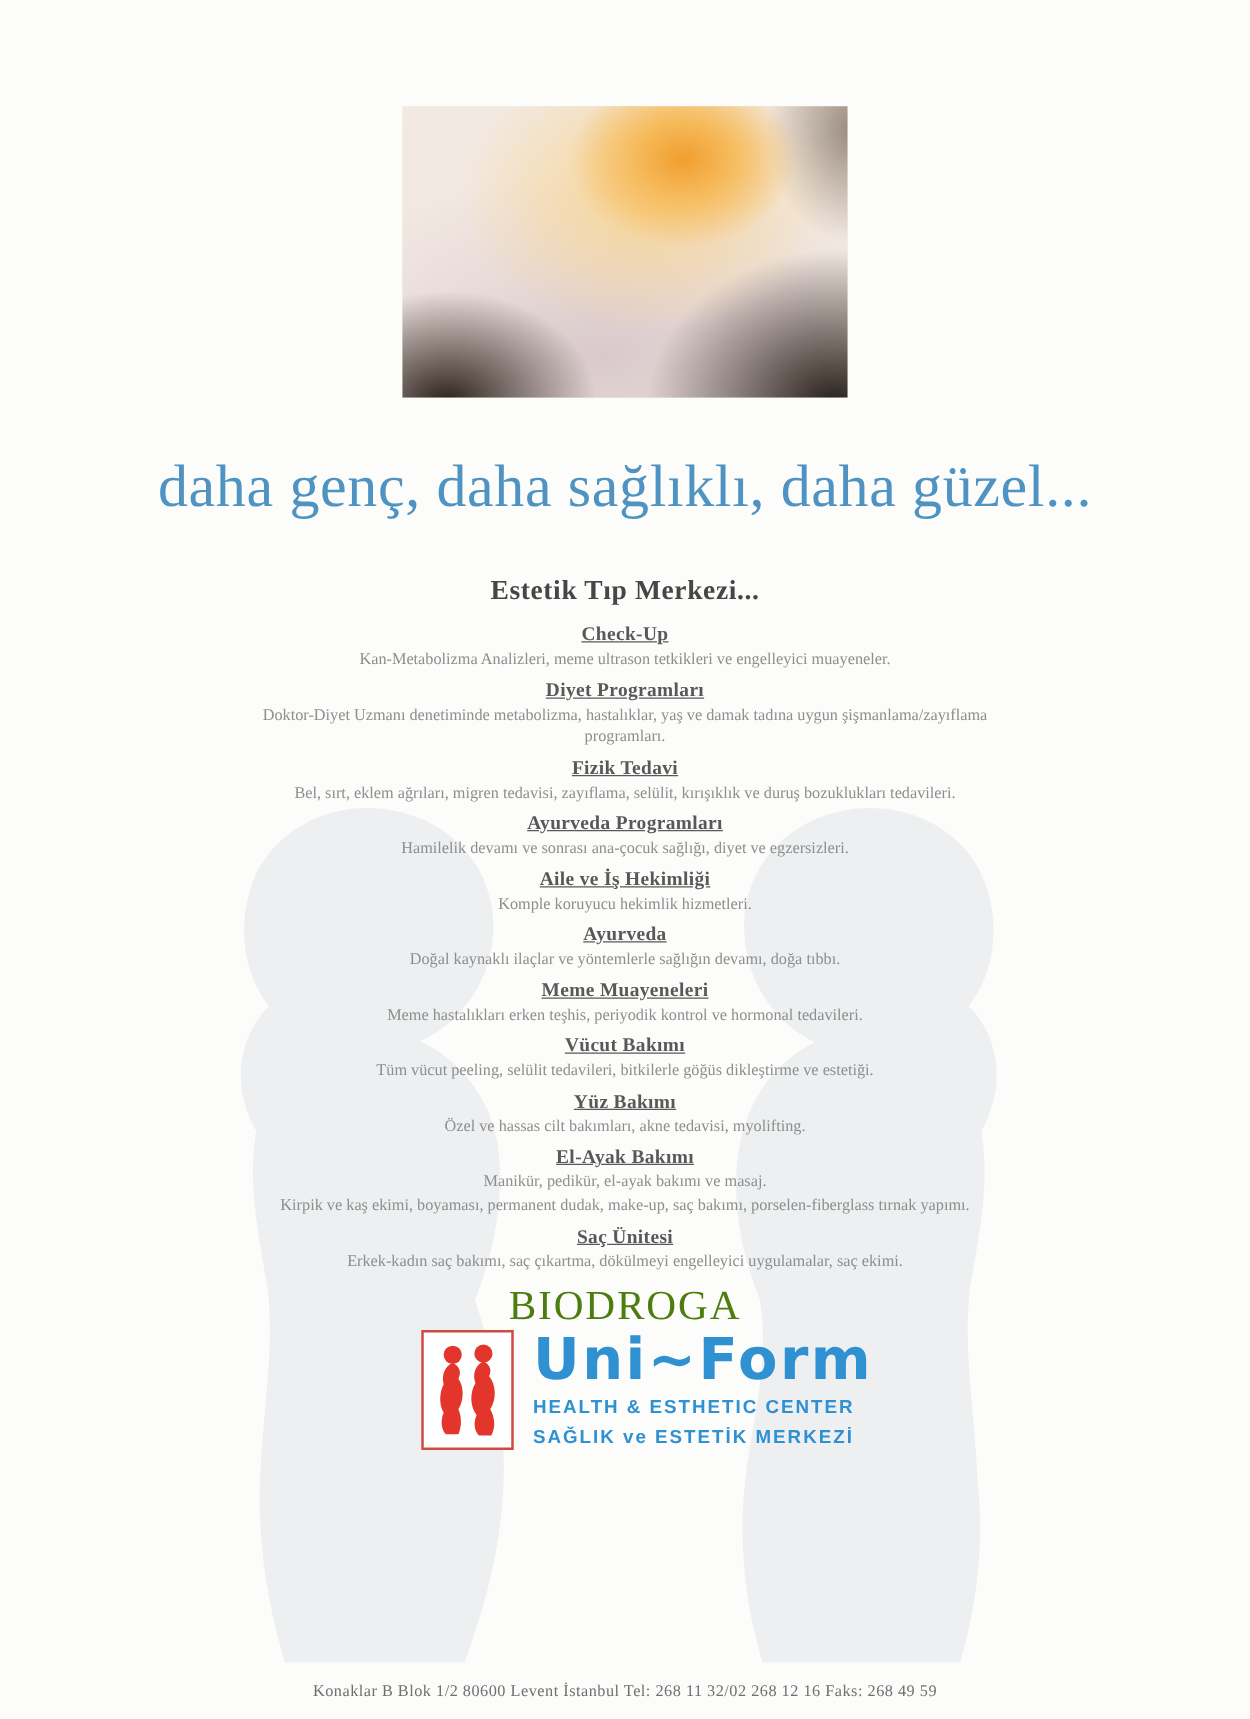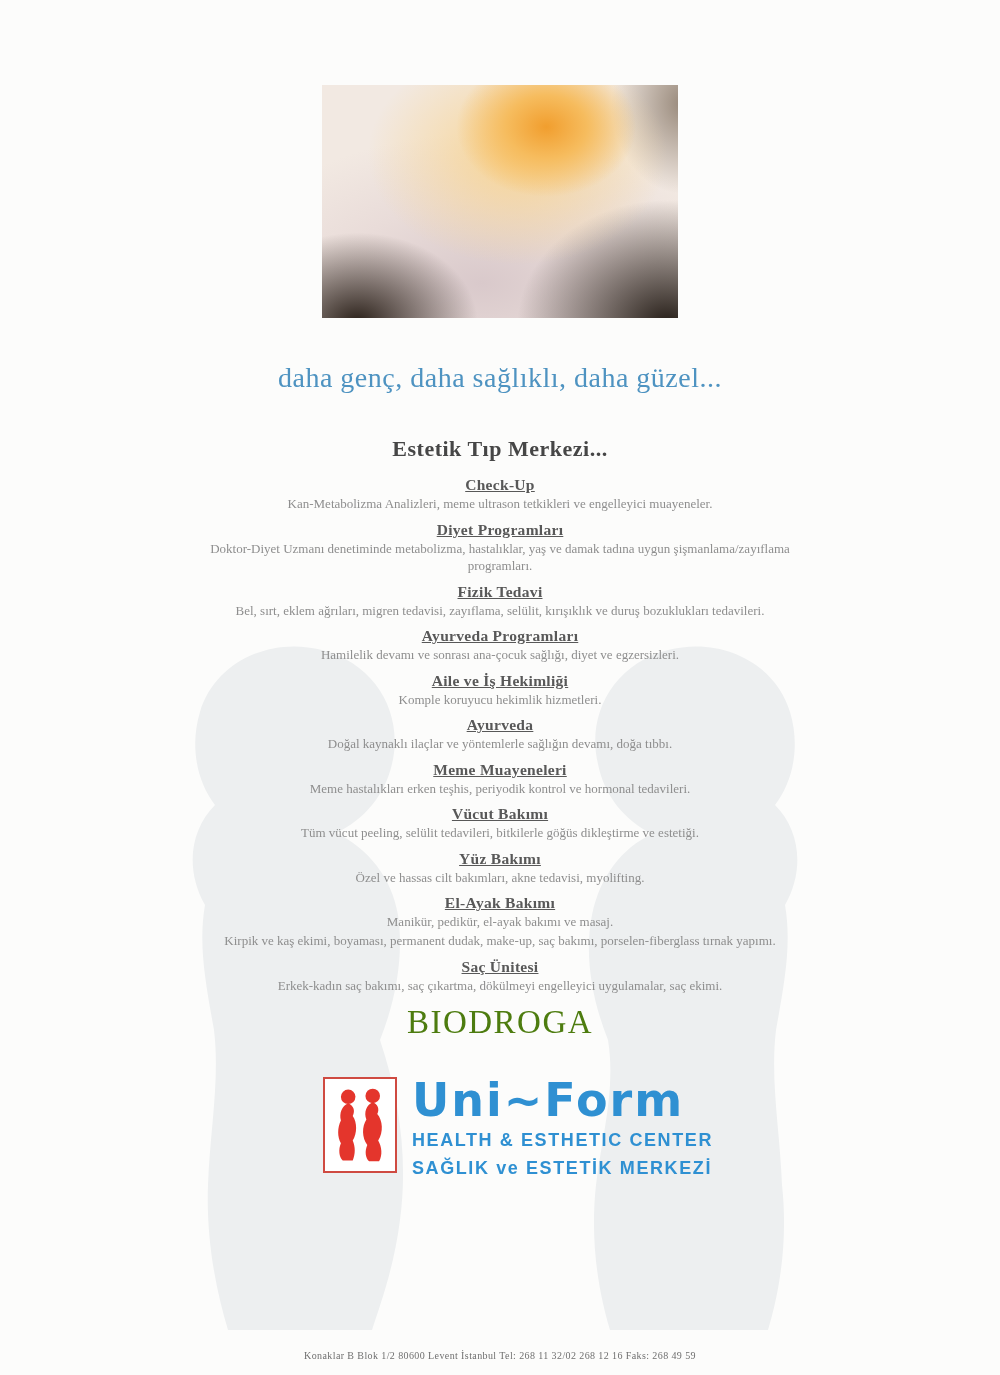--- a/index.html
+++ b/index.html
@@ -16,56 +16,56 @@
       radial-gradient(90px 70px at 63% 18%, #f19e2e 0%, #f6bc5e 45%, rgba(246,188,94,0) 100%),
       radial-gradient(150px 110px at 55% 30%, #f8d491 0%, rgba(248,212,145,0) 100%),
       radial-gradient(120px 90px at 10% 102%, #2a2019 0%, rgba(42,32,25,0) 100%),
       radial-gradient(150px 125px at 97% 103%, #241c16 0%, rgba(36,28,22,0) 100%),
       radial-gradient(70px 90px at 101% 8%, rgba(80,60,40,0.55) 0%, rgba(80,60,40,0) 100%),
       radial-gradient(260px 150px at 45% 85%, #d9c9cb 0%, #e9dcd9 55%, #f2e9e2 100%),
       linear-gradient(180deg, #f7efdf 0%, #efe3d8 60%, #e4d6cc 100%);
   }
 
   .tagline{
-    margin-top:44px;font-size:28px;color:#4e93c1;letter-spacing:0.5px;
+    margin-top:44px;font-size:48px;color:#4e93c1;letter-spacing:0.5px;
   }
   .title{
     margin-top:42px;font-size:22px;font-weight:bold;color:#464646;letter-spacing:0.5px;
   }
   .services{margin:14px auto 0;width:680px;}
   .service-heading{
     margin-top:8px;font-size:15.5px;font-weight:bold;color:#585858;letter-spacing:0.3px;text-decoration:underline;
   }
   .service-desc{
     margin:1px auto 0;max-width:640px;font-size:13px;color:#8e8e8e;line-height:1.35;
   }
   .extras{
     margin-top:14px;font-size:15.5px;font-weight:bold;color:#555555;letter-spacing:0.4px;
   }
   .brand{
     margin-top:10px;font-size:33px;color:#4d7c0f;letter-spacing:1.5px;
   }
 
   .logo-row{
-    margin-top:36px;display:flex;justify-content:center;align-items:flex-start;gap:15px;padding-left:36px;
+    display:flex;justify-content:center;align-items:flex-start;gap:15px;padding-left:36px;
   }
   .logo-box{
     width:74px;height:96px;border:2px solid #cf4a41;background:#ffffff;
     display:flex;align-items:center;justify-content:center;box-sizing:border-box;
   }
   .logo-text{text-align:left;font-family:"Liberation Sans", sans-serif;color:#2f90d2;}
   .logo-name{
     font-family:"DejaVu Sans", sans-serif;font-size:46px;font-weight:bold;
     letter-spacing:2px;line-height:1;color:#2f90d2;
   }
-  .logo-sub{font-size:18px;font-weight:bold;letter-spacing:1.6px;margin-top:7px;color:#2f90d2;}
+  .logo-sub{font-size:15px;font-weight:bold;letter-spacing:1.6px;margin-top:7px;color:#2f90d2;}
 
   .footer{
     position:absolute;left:0;right:0;bottom:14px;text-align:center;
-    font-size:10px;color:#6f6f6f;letter-spacing:0.4px;z-index:1;
+    font-size:13px;color:#6f6f6f;letter-spacing:0.4px;z-index:1;
   }
 </style>
 </head>
 <body>
 
 <div class="page">
 
   <svg class="watermark" viewBox="0 0 1000 1375" xmlns="http://www.w3.org/2000/svg">
     <path fill="#edeff0" d="M205,905 C185,870 190,830 215,805 C196,780 190,745 200,712
       C214,664 268,636 322,650 C376,664 404,714 392,764 C385,795 364,820 336,833

